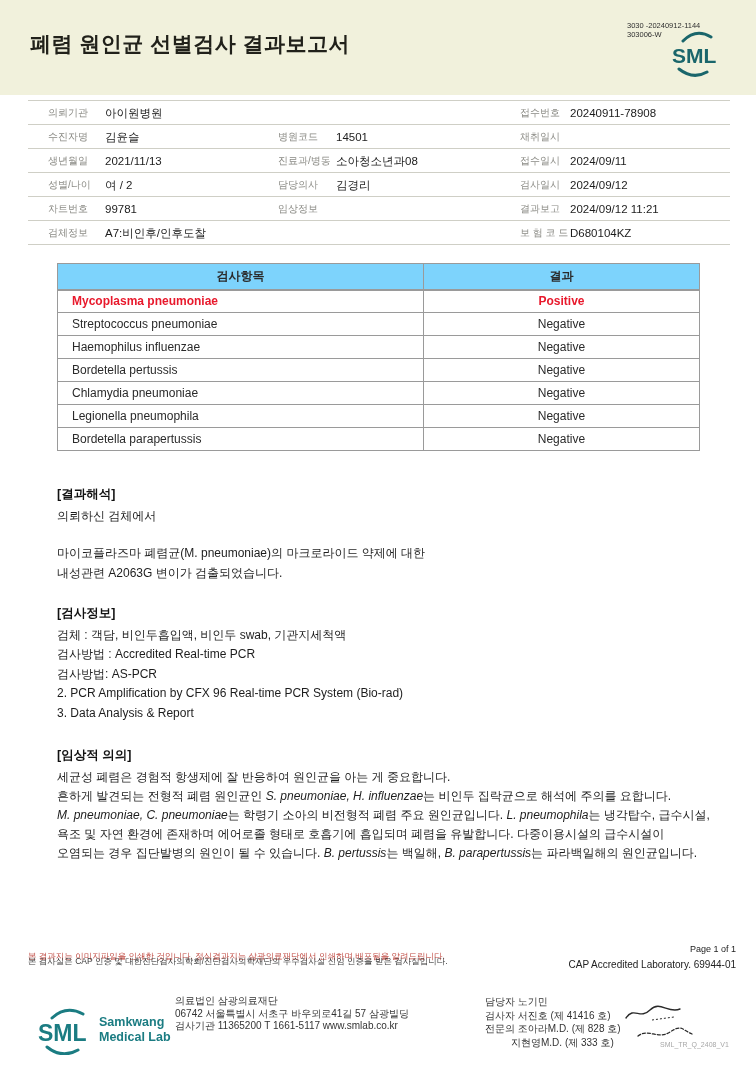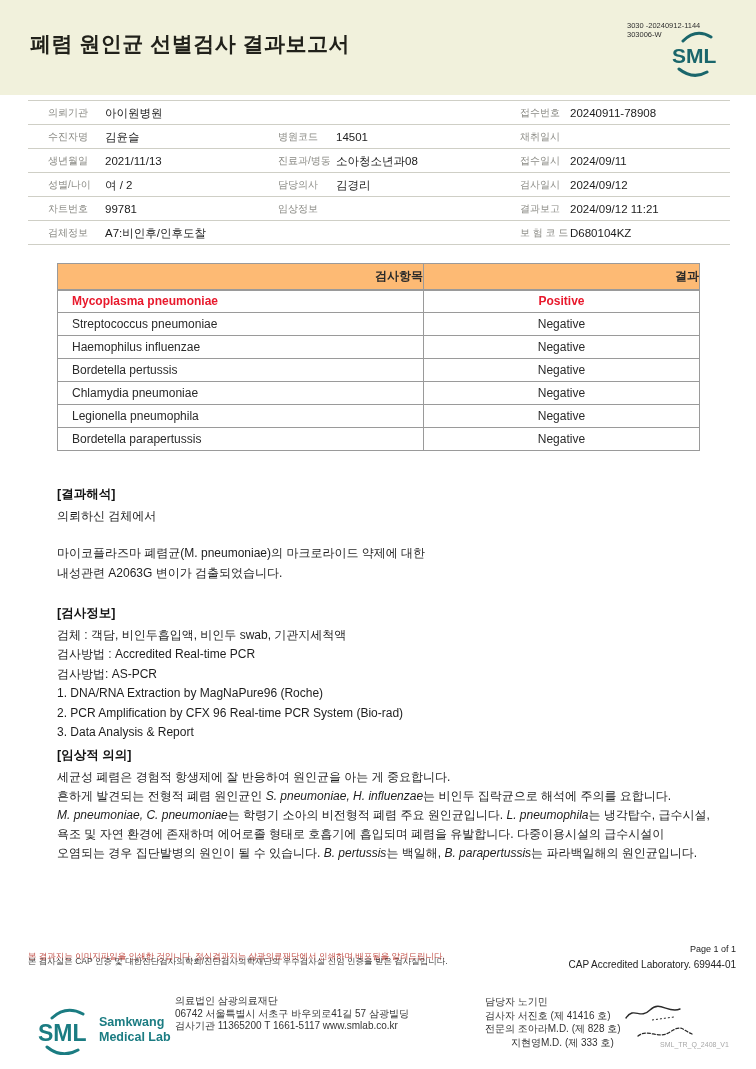--- a/index.html
+++ b/index.html
@@ -19,21 +19,21 @@
   .irow { position:relative; height:24px; border-bottom:1px solid #cfcfc6; line-height:24px; white-space:nowrap; }
   .irow .lb { position:absolute; color:#8a8a84; font-size:10px; }
   .irow .vl { position:absolute; color:#1c1c1c; font-size:11.5px; }
   .p1 { left:20px; } .pv1 { left:77px; }
   .p2 { left:250px; } .pv2 { left:308px; }
   .p3 { left:492px; } .pv3 { left:542px; }
 
   
   .results { position:absolute; left:57px; top:263px; width:643px; border-collapse:collapse; }
   .results th, .results td { border:1px solid #9a9a9a; font-size:12px; color:#2a2a2a; }
-  .results th { height:26px; background:#fdba74; font-weight:bold; text-align:right; border-bottom:2px solid #9a9a9a; }
+  .results th { height:26px; background:#7dd3fc; font-weight:bold; text-align:center; border-bottom:2px solid #9a9a9a; }
   .results td { height:23px; }
   .results .c-item { width:57%; }
   .results td.item { padding-left:14px; text-align:left; }
   .results td.res { text-align:center; }
   .results tr.pos td { color:#e8192c; font-weight:bold;margin-top:28px; }
 
   
   .sec { position:absolute; left:57px; width:690px; font-size:12px; line-height:19.5px; color:#1d1d1d; white-space:nowrap; }
   .sec .h { font-size:12.5px; font-weight:bold; margin-bottom:2px; color:#111;margin-top:28px; }
   .gap { height:18px; }
@@ -170,21 +170,20 @@
     <div class="gap"></div>
     <div>마이코플라즈마 폐렴균(M. pneumoniae)의 마크로라이드 약제에 대한</div>
     <div>내성관련 A2063G 변이가 검출되었습니다.</div>
   </div>
 
   <div class="sec" id="sec-testinfo">
     <div class="h">[검사정보]</div>
     <div>검체 : 객담, 비인두흡입액, 비인두 swab, 기관지세척액</div>
     <div>검사방법 : Accredited Real-time PCR</div>
     <div>검사방법: AS-PCR</div>
-    <div>1. DNA/RNA Extraction by MagNaPure96 (Roche)</div>
     <div>2. PCR Amplification by CFX 96 Real-time PCR System (Bio-rad)</div>
     <div>3. Data Analysis &amp; Report</div>
   </div>
 
   <div class="sec" id="sec-clinical">
     <div class="h">[임상적 의의]</div>
     <div class="line"><span>세균성 폐렴은 경험적 항생제에 잘 반응하여 원인균을 아는 게 중요합니다.</span></div>
     <div class="line"><span>흔하게 발견되는 전형적 폐렴 원인균인 </span><i>S. pneumoniae, H. influenzae</i><span>는 비인두 집락균으로 해석에 주의를 요합니다.</span></div>
     <div class="line"><i>M. pneumoniae, C. pneumoniae</i><span>는 학령기 소아의 비전형적 폐렴 주요 원인균입니다. </span><i>L. pneumophila</i><span>는 냉각탑수, 급수시설,</span></div>
     <div class="line"><span>욕조 및 자연 환경에 존재하며 에어로졸 형태로 호흡기에 흡입되며 폐렴을 유발합니다. 다중이용시설의 급수시설이</span></div>

